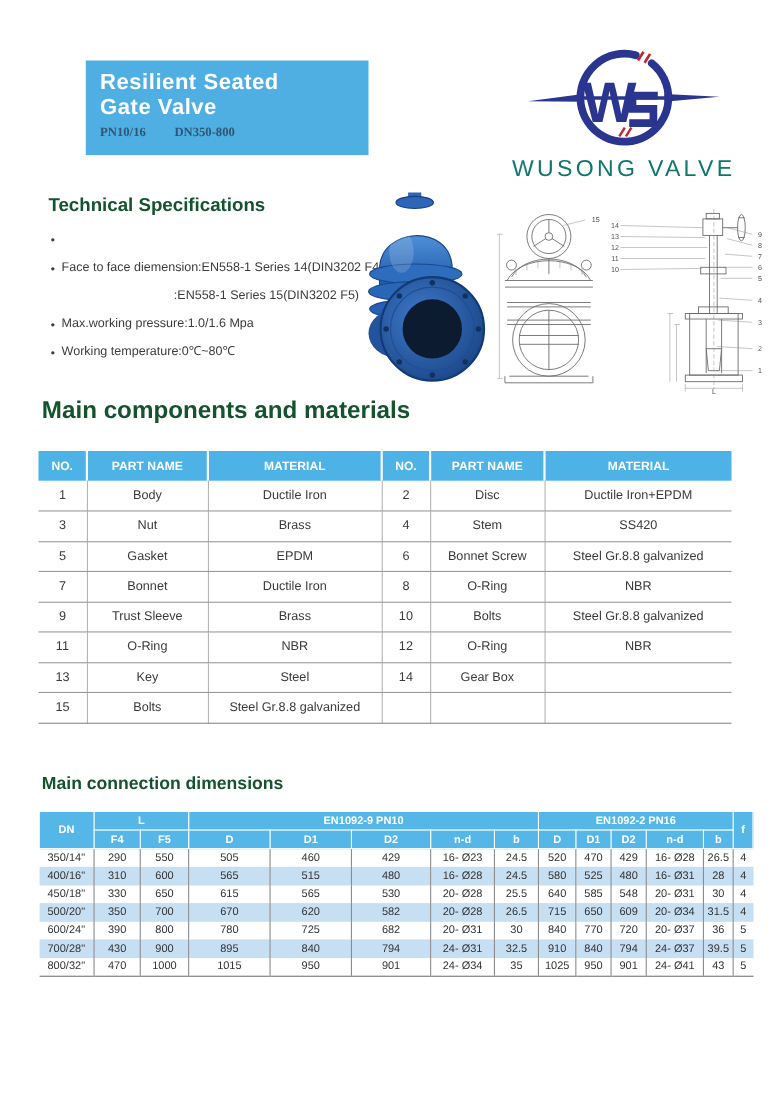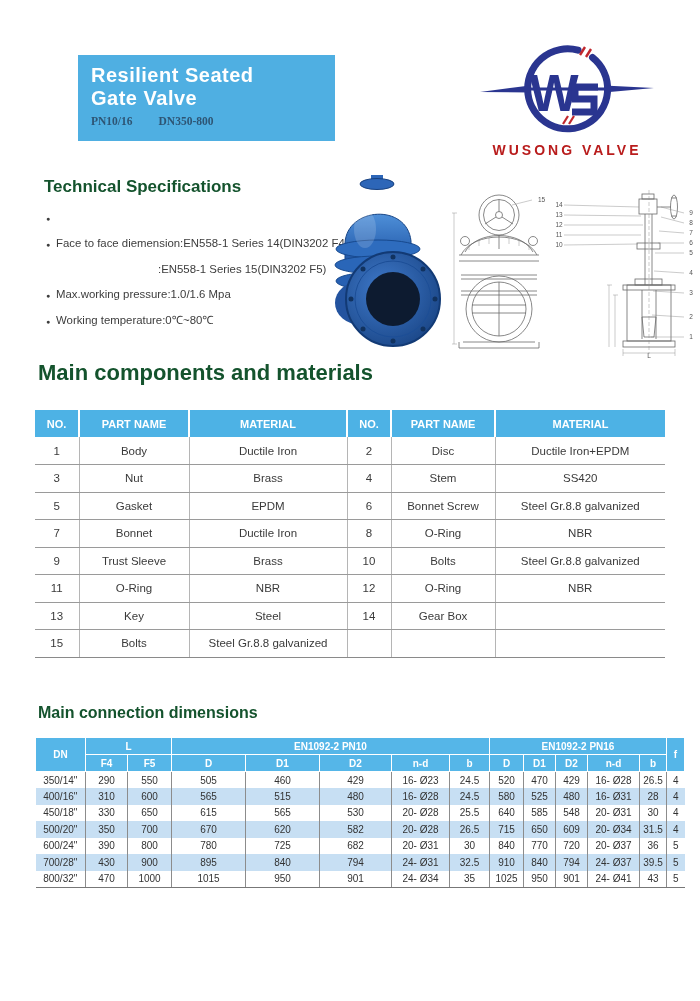--- a/index.html
+++ b/index.html
@@ -9,21 +9,21 @@
   
   .banner { position:absolute; left:30px; top:55px; width:257px; height:86px;
             background:#4fafe2; padding:9px 12px 1px 13px;margin-left:48px; }
   .banner-title { color:#ffffff; font-size:20px; font-weight:bold; line-height:23px; letter-spacing:.5px; }
   .banner-sub { margin-top:5px; font-size:11.5px; font-weight:bold; color:#2e5574; }
   .banner-sub span { margin-right:26px;font-family:Liberation Serif, serif; }
 
   
   .logo { position:absolute; left:462px; top:40px; width:210px; text-align:center; }
   .logo svg { display:block; margin:0 auto; }
-  .brand { margin-top:2px; font-size:14px; font-weight:bold; color:#b91c1c; letter-spacing:3px; }
+  .brand { margin-top:2px; font-size:21px; font-weight:normal; color:#0f766e; letter-spacing:3px; }
 
   
   .sec-heading { position:absolute; color:#14532d; font-weight:600; }
   .h-specs { left:44px; top:177px; font-size:17px; }
   .h-comp  { left:38px; top:360px; font-size:22px; }
   .h-dims  { left:38px; top:704px; font-size:16px; }
 
   
   .spec-list { position:absolute; left:46px; top:206px; width:310px; }
   .spec-item { display:flex; align-items:baseline; line-height:25px; font-size:11.4px; color:#3c3c3c; white-space:nowrap; }
@@ -370,21 +370,21 @@
         <col style="width:32px">
         <col style="width:32px">
         <col style="width:52px">
         <col style="width:27px">
       <col style="width:18px">
     </colgroup>
     <thead>
       <tr>
         <th rowspan="2">DN</th>
         <th colspan="2">L</th>
-        <th colspan="5">EN1092-2 PN10</th>
+        <th colspan="5">EN1092-9 PN10</th>
         <th colspan="5">EN1092-2 PN16</th>
         <th rowspan="2">f</th>
       </tr>
       <tr>
         <th>F4</th>
         <th>F5</th>
         <th>D</th>
         <th>D1</th>
         <th>D2</th>
         <th>n-d</th>

